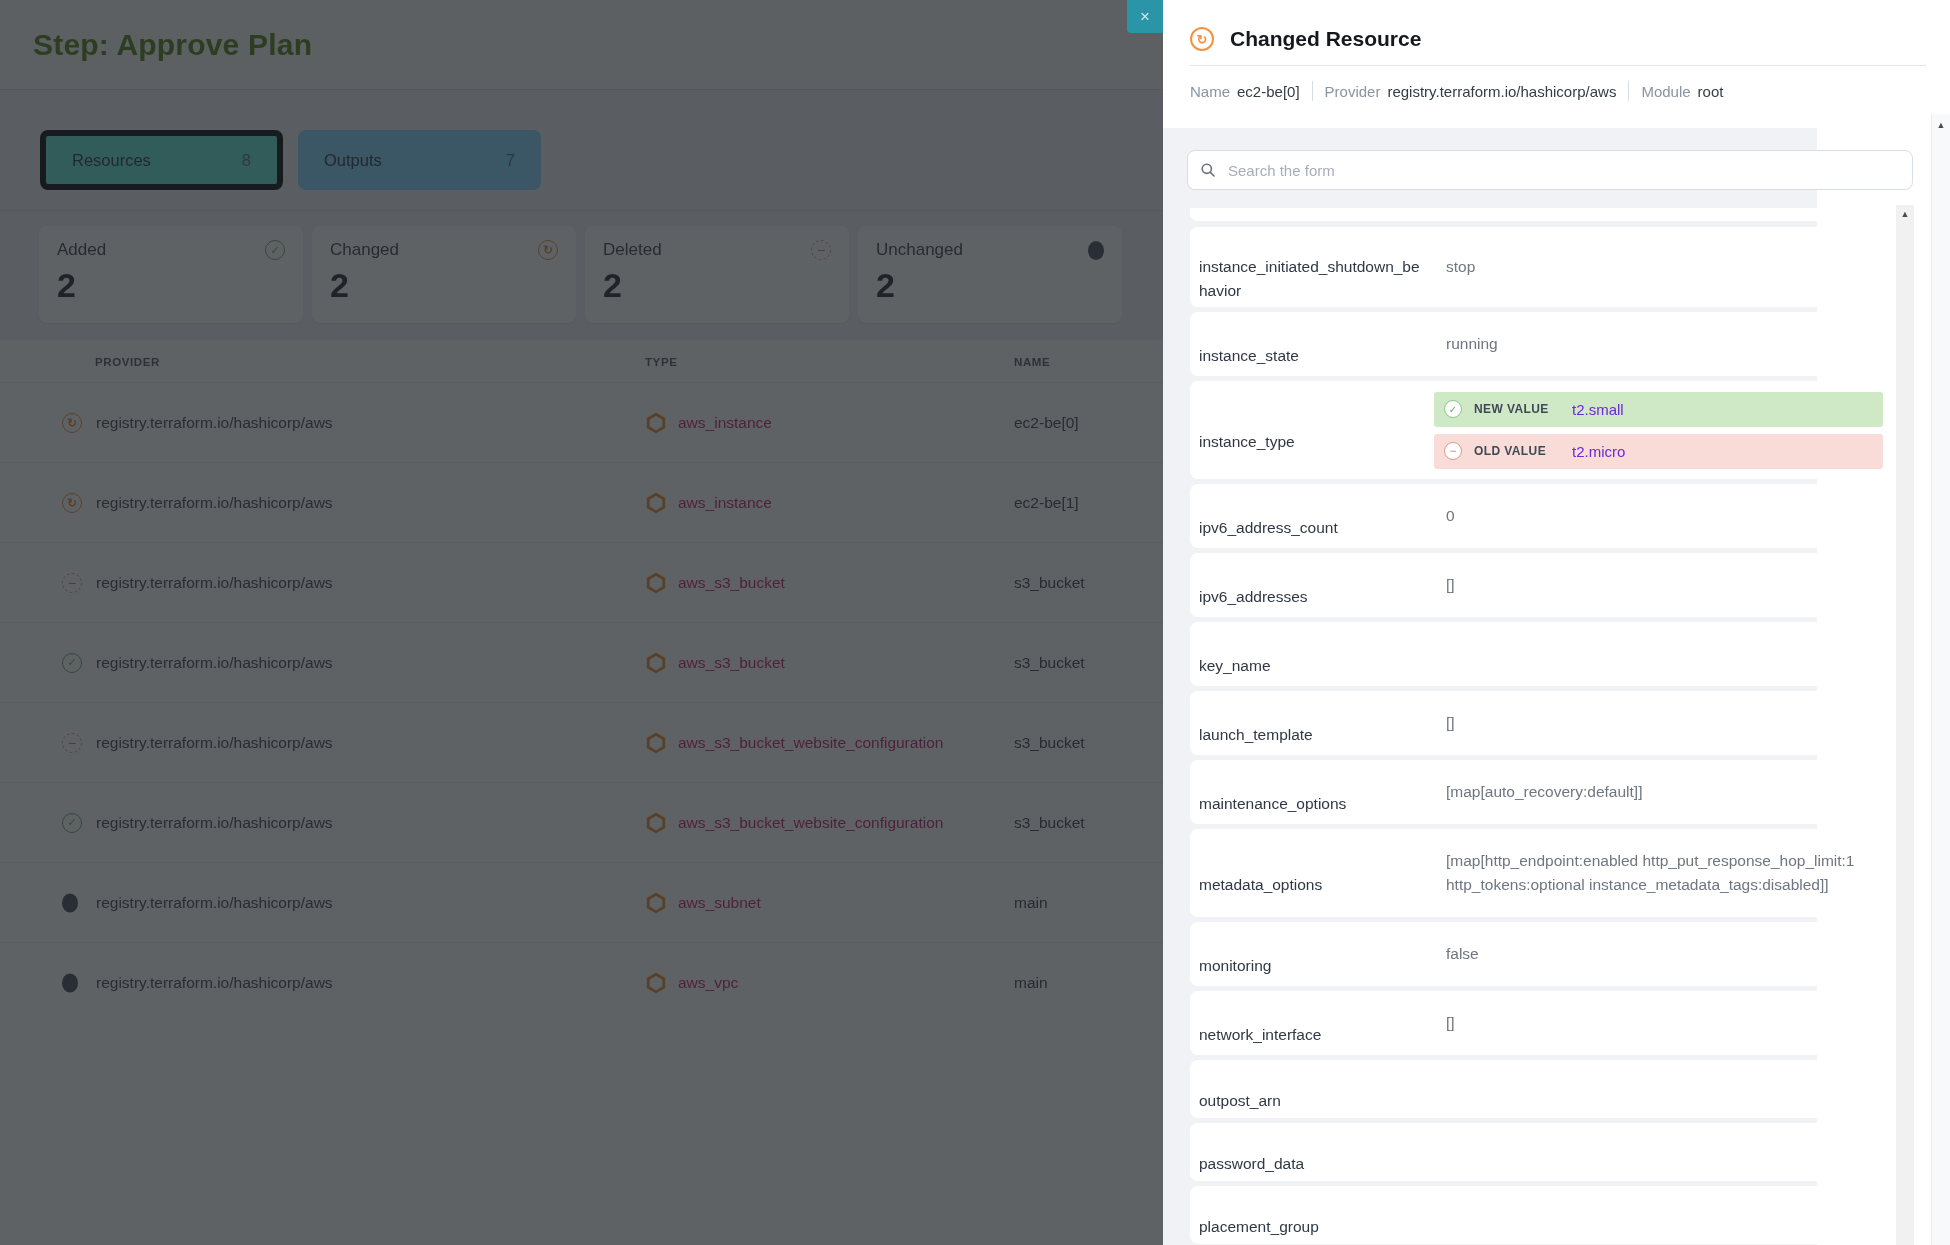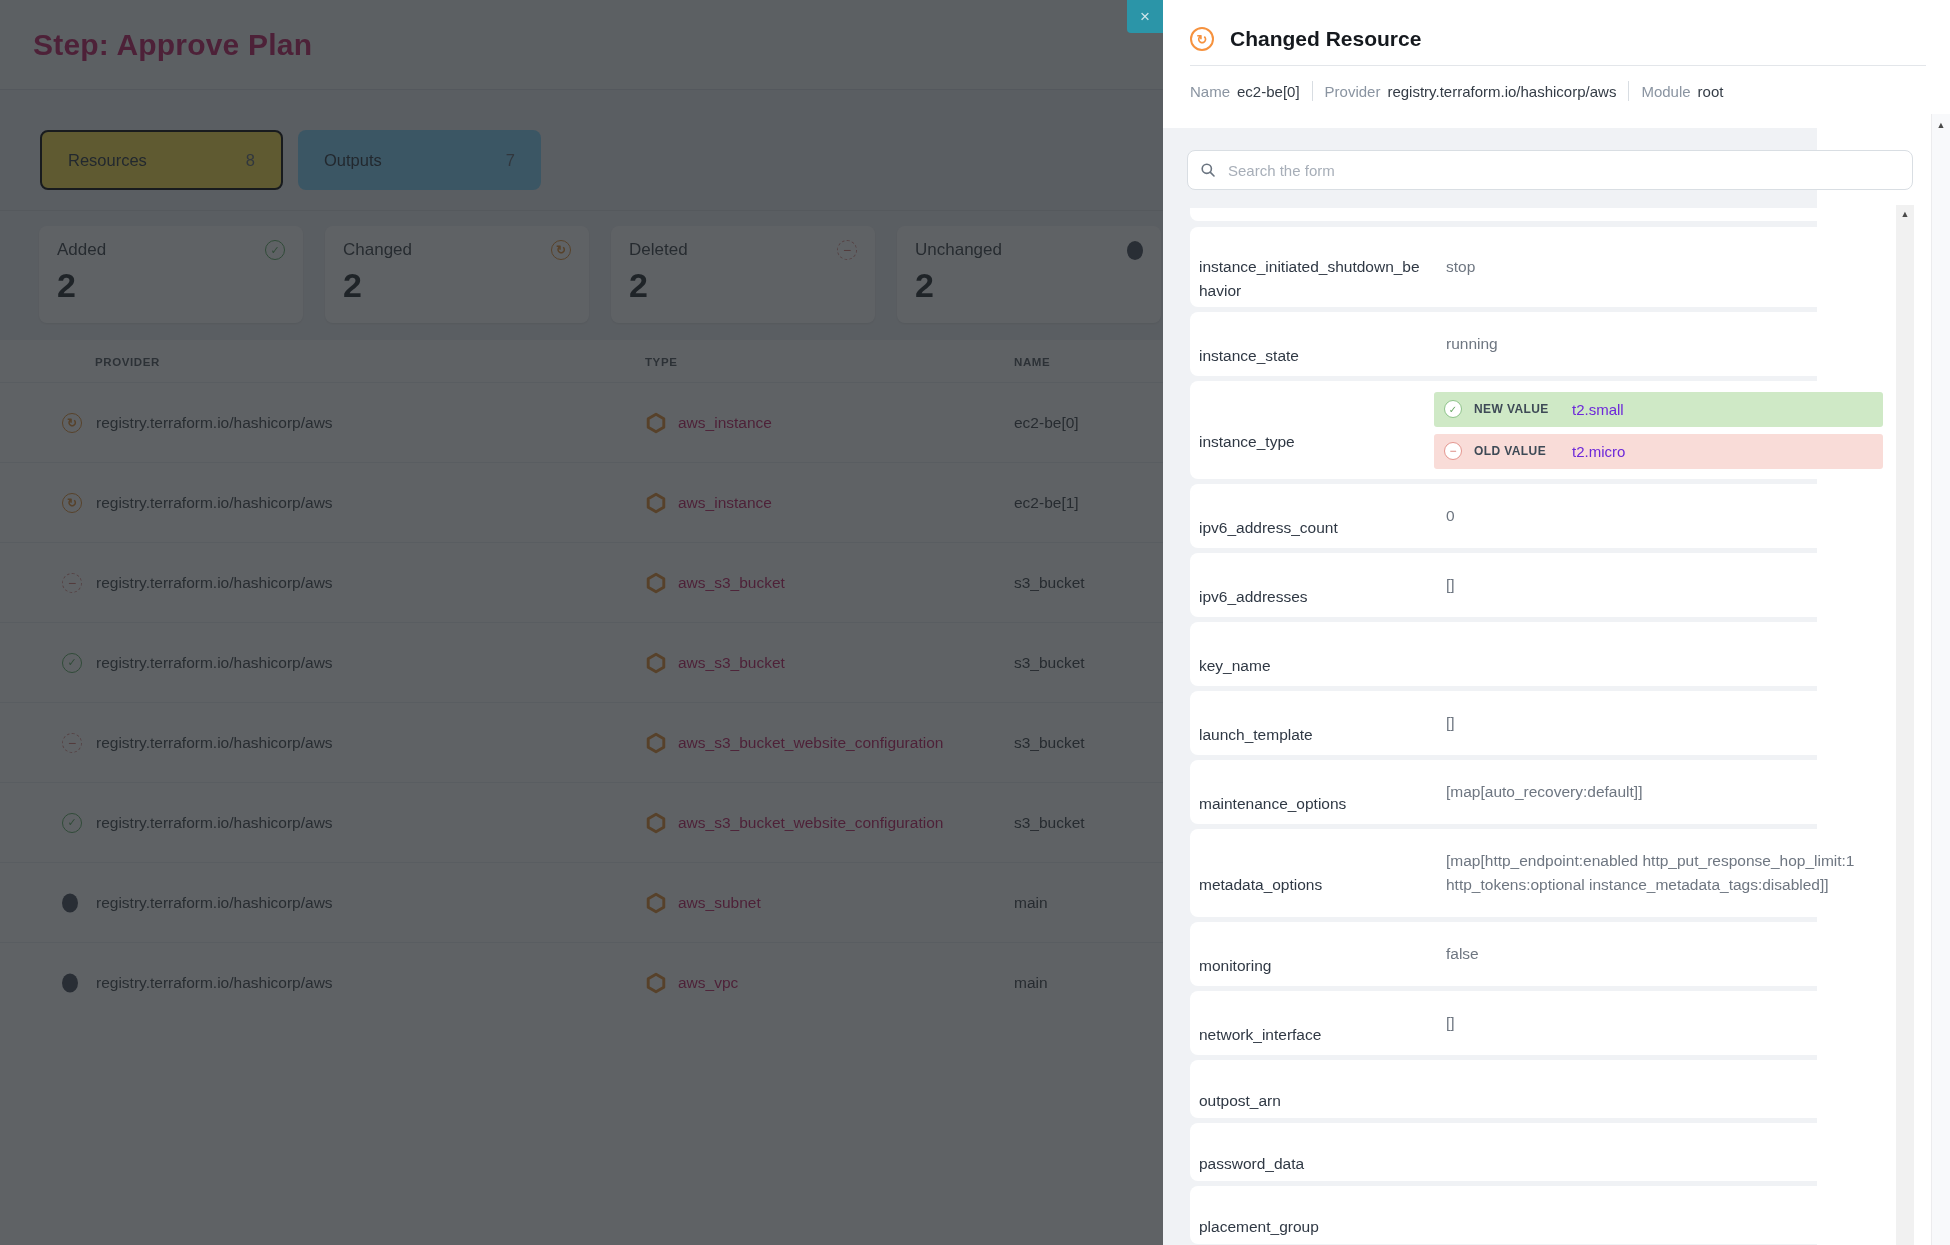--- a/index.html
+++ b/index.html
@@ -3,31 +3,31 @@
 <meta charset="utf-8">
 <style>
   html,body{margin:0;padding:0;}
   .screen{position:relative;width:1950px;height:1245px;background:#ffffff;overflow:hidden;
           font-family:"Liberation Sans", sans-serif;}
 
   
   .left{position:absolute;left:0;top:0;width:1163px;height:1245px;background:#eef0f3;}
   .app-header{height:90px;background:#f5f6f8;border-bottom:1px solid #d8dce0;
               display:flex;align-items:center;padding-left:33px;box-sizing:border-box;}
-  .page-title{font-size:30px;font-weight:600;color:#be185d;letter-spacing:.2px;}
+  .page-title{font-size:30px;font-weight:600;color:#4d7c0f;letter-spacing:.2px;}
 
   .tabs{position:absolute;left:40px;top:130px;display:flex;gap:15px;}
   .tab{width:243px;height:60px;border-radius:8px;background:#7dd3fc;box-sizing:border-box;
        display:flex;align-items:center;justify-content:space-between;padding:0 26px;cursor:pointer;}
-  .tab.active{background:#fde047;border:2px solid #000000;align-items:center;}
+  .tab.active{background:#5eead4;border:6px solid #000000;align-items:center;}
   .tab-label{font-size:16.5px;color:#25303a;}
   .tab-count{font-size:16.5px;color:#5a6570;}
   .section-divider{position:absolute;top:210px;left:0;width:1163px;height:1px;background:#dcdfe3;}
 
-  .cards{position:absolute;top:226px;left:39px;display:flex;gap:22px;}
+  .cards{position:absolute;top:226px;left:39px;display:flex;gap:9px;}
   .card{width:264px;height:97px;background:#ffffff;border-radius:8px;box-sizing:border-box;
         padding:14px 18px;box-shadow:0 1px 2px rgba(20,30,40,.10);}
   .card-top{display:flex;justify-content:space-between;align-items:center;}
   .card-label{font-size:17px;color:#343a40;}
   .card-count{font-size:34px;font-weight:600;color:#1c2126;margin-top:8px;line-height:1;}
 
   
   .ic{width:20px;height:20px;border-radius:50%;display:flex;align-items:center;justify-content:center;
       box-sizing:border-box;line-height:1;flex:none;}
   .ic-changed{border:1.5px solid #e08a2b;color:#e08a2b;font-size:12px;font-weight:700;}

